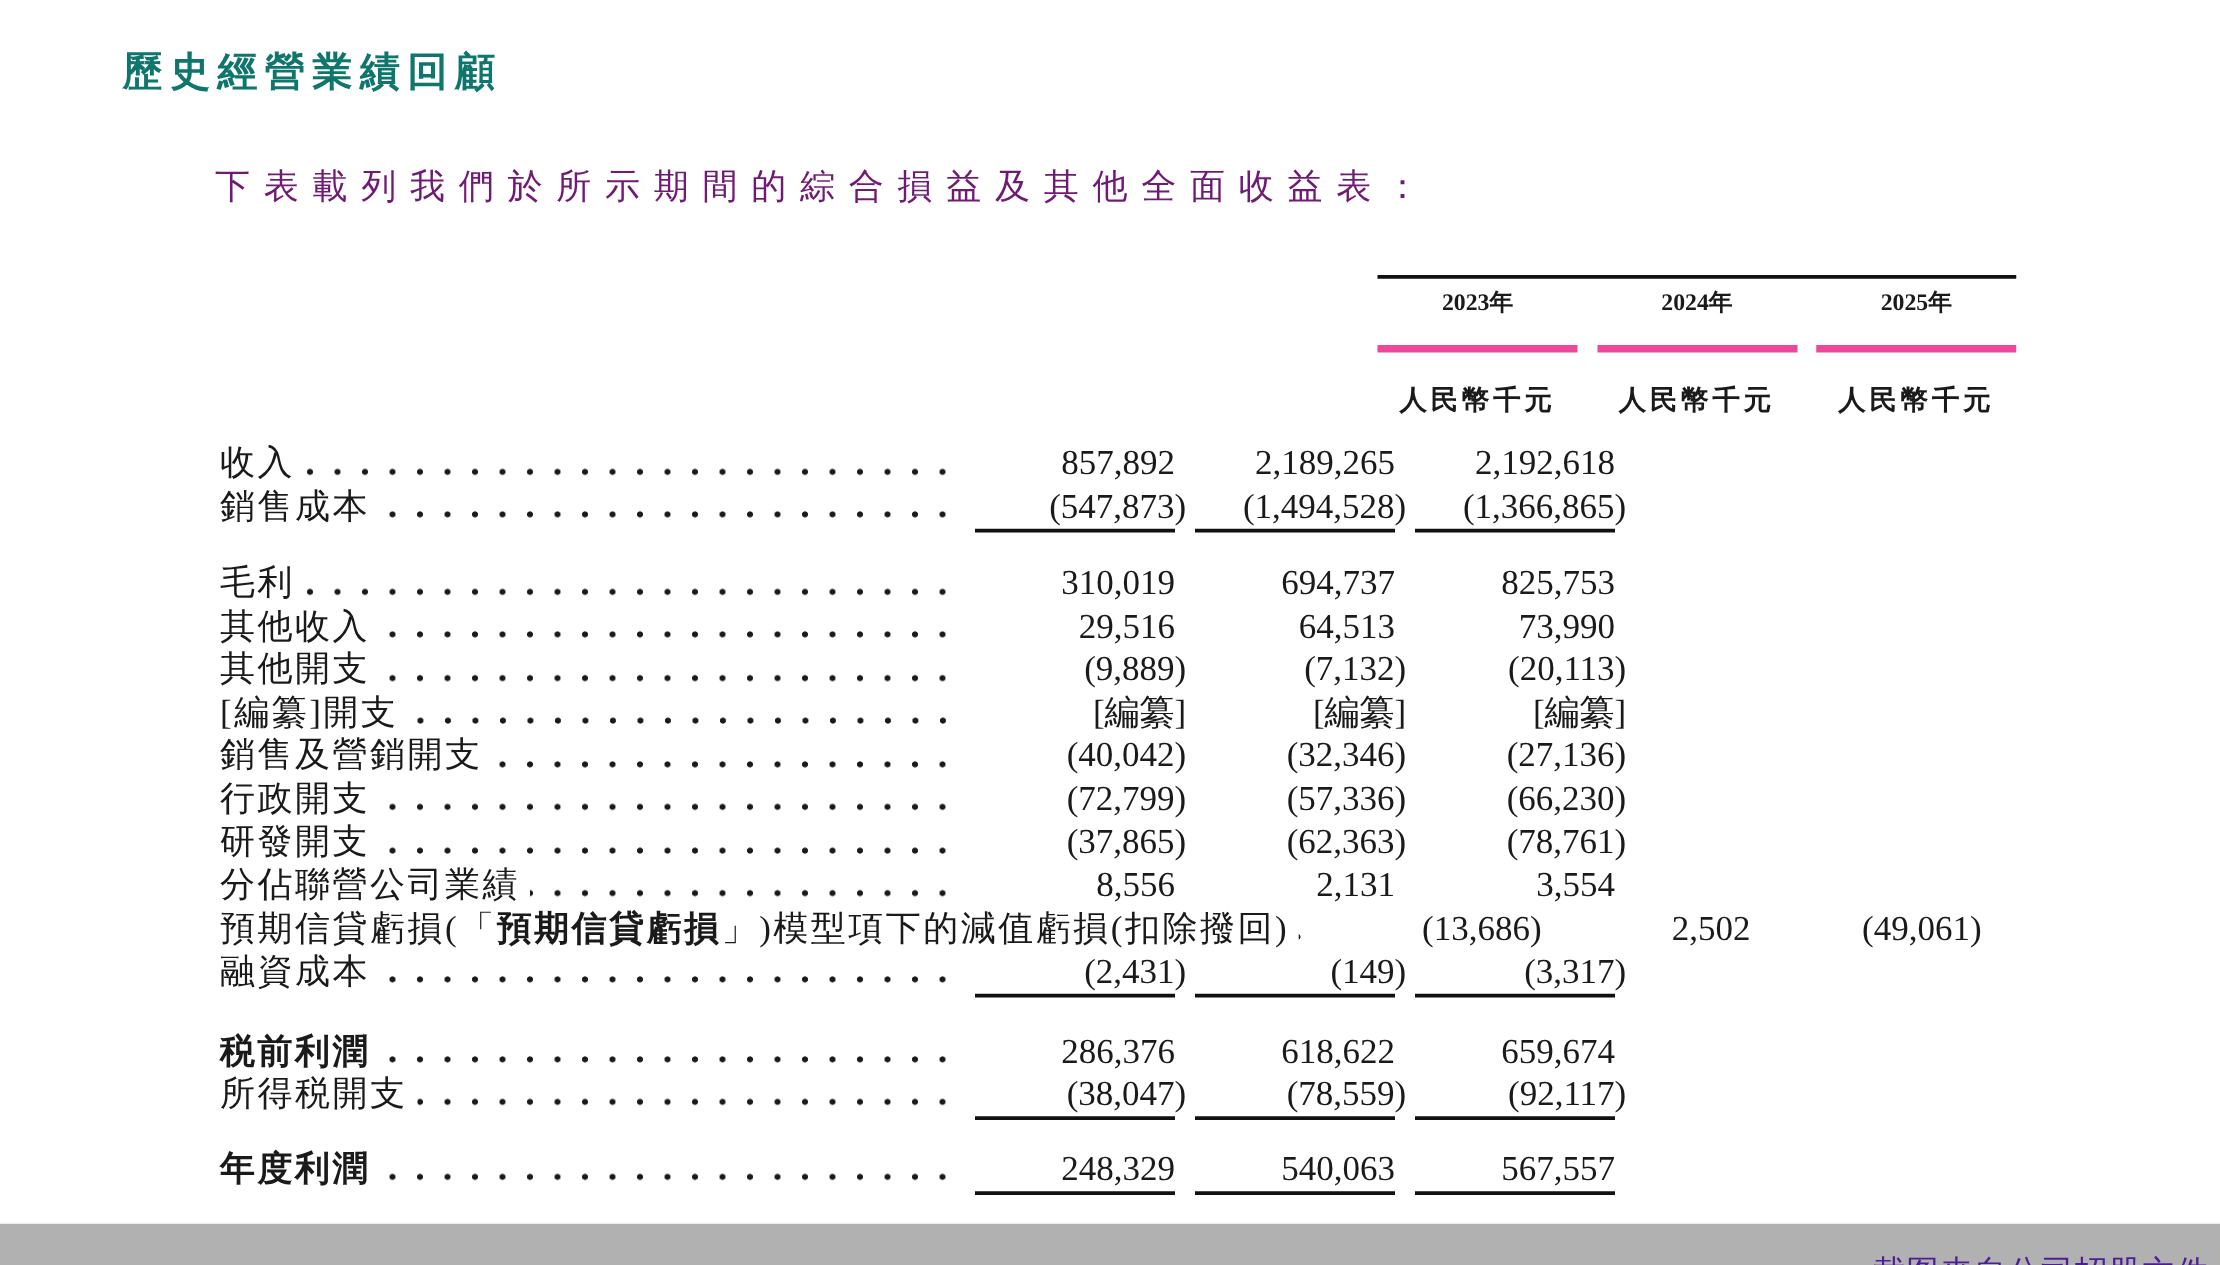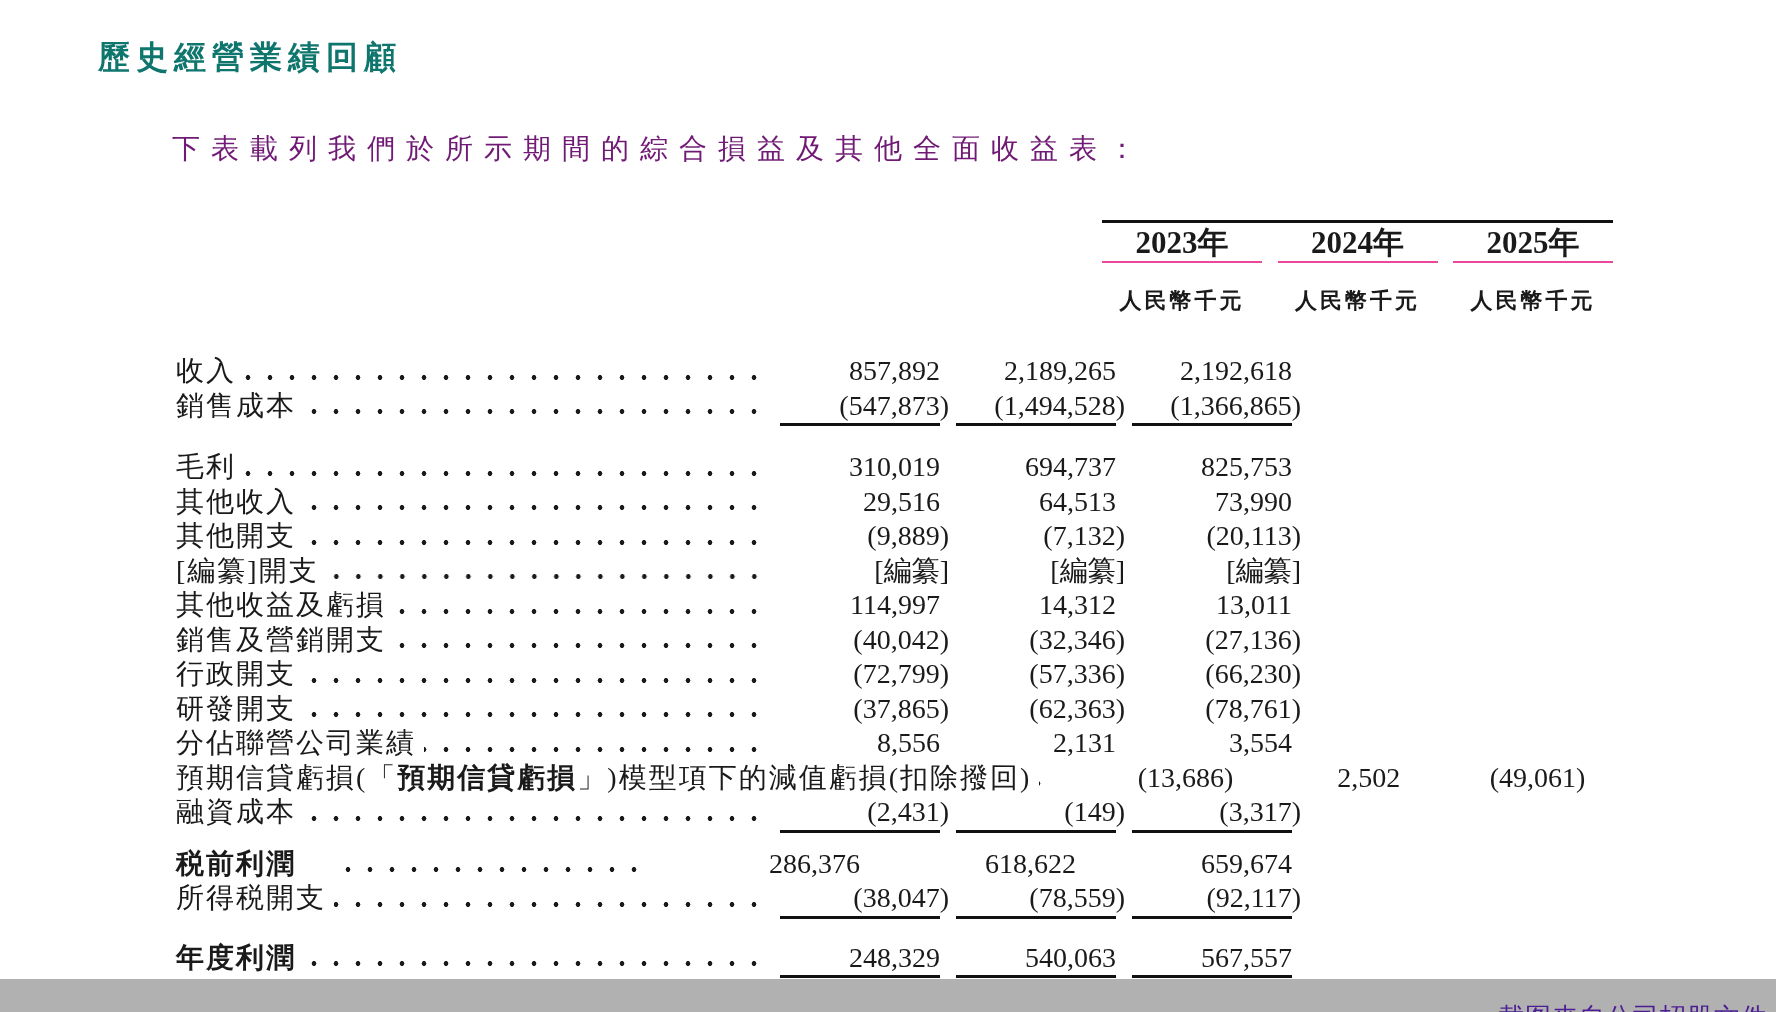--- a/index.html
+++ b/index.html
@@ -13,32 +13,32 @@
   .doc-intro{position:absolute;left:172px;top:130px;
     font-size:28px;letter-spacing:11px;color:#701a75;white-space:nowrap;}
 
   
   .thead{position:absolute;left:1102px;top:214px;width:511px;}
   .period{font-weight:700;font-size:25px;text-align:center;letter-spacing:2px;
     font-family:"Liberation Serif","DejaVu Serif",serif;line-height:28px;}
   .topline{height:3px;background:#111;margin-top:6px;}
   .yearrow,.unitrow{display:flex;justify-content:space-between;}
   .yearrow{margin-top:7px;}
-  .ycell{width:160px;text-align:center;font-weight:700;font-size:31px;
-    padding-bottom:5px;border-bottom:2px solid #ec4899;line-height:26px;}
+  .ycell{width:160px;text-align:center;font-weight:700;font-size:19px;
+    padding-bottom:20px;border-bottom:6px solid #ec4899;line-height:26px;}
   .unitrow{margin-top:24px;}
   .ucell{width:160px;text-align:center;font-weight:700;font-size:22px;letter-spacing:3px;
     font-family:"Liberation Sans","DejaVu Sans",sans-serif;line-height:28px;}
 
   
   #rows{position:absolute;left:0;top:354px;width:1455px;z-index:2;}
   .row{display:flex;align-items:baseline;height:34.5px;
        padding-left:176px;padding-right:163px;box-sizing:border-box;}
   .row.gap-a{margin-top:24px;}
-  .row.gap-b{margin-top:14px;gap:40px;}
+  .row.gap-b{margin-top:26px;}
   .row.gap-c{margin-top:22px;}
   .lbl{font-size:28px;letter-spacing:2px;white-space:nowrap;line-height:34.5px;}
   .lbl .bseg{font-family:"Liberation Sans","DejaVu Sans",sans-serif;font-weight:700;}
   .b-lbl{font-family:"Liberation Sans","DejaVu Sans",sans-serif;font-weight:700;}
   .leader{flex:1 1 20px;align-self:stretch;margin:0 15px 0 8px;min-width:10px;
     background-image:radial-gradient(circle,#1a1a1a 2.1px,rgba(0,0,0,0) 2.7px);
     background-size:22px 7px;background-repeat:repeat-x;
     background-position:right 0 bottom 8px;}
   .cell{width:160px;flex:0 0 160px;text-align:right;font-size:28px;
         line-height:34.5px;white-space:nowrap;}
@@ -124,27 +124,20 @@
       <div class="cell"><span class="val hang">(20,113)</span></div>
     </div>
     <div class="row">
       <span class="lbl">[編纂]開支</span>
       <div class="leader"></div>
       <div class="cell"><span class="val hang">[編纂]</span></div>
       <div class="cell"><span class="val hang">[編纂]</span></div>
       <div class="cell"><span class="val hang">[編纂]</span></div>
     </div>
     <div class="row">
-      <span class="lbl">其他收益及虧損</span>
-      <div class="leader"></div>
-      <div class="cell"><span class="val">114,997</span></div>
-      <div class="cell"><span class="val">14,312</span></div>
-      <div class="cell"><span class="val">13,011</span></div>
-    </div>
-    <div class="row">
       <span class="lbl">銷售及營銷開支</span>
       <div class="leader"></div>
       <div class="cell"><span class="val hang">(40,042)</span></div>
       <div class="cell"><span class="val hang">(32,346)</span></div>
       <div class="cell"><span class="val hang">(27,136)</span></div>
     </div>
     <div class="row">
       <span class="lbl">行政開支</span>
       <div class="leader"></div>
       <div class="cell"><span class="val hang">(72,799)</span></div>

